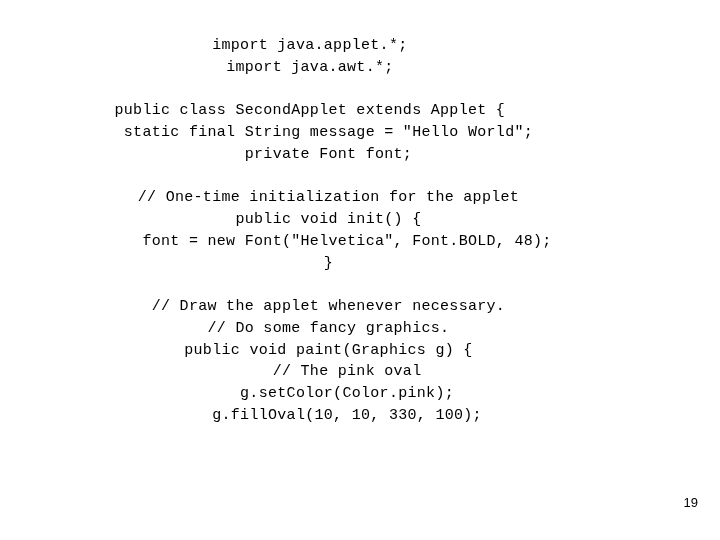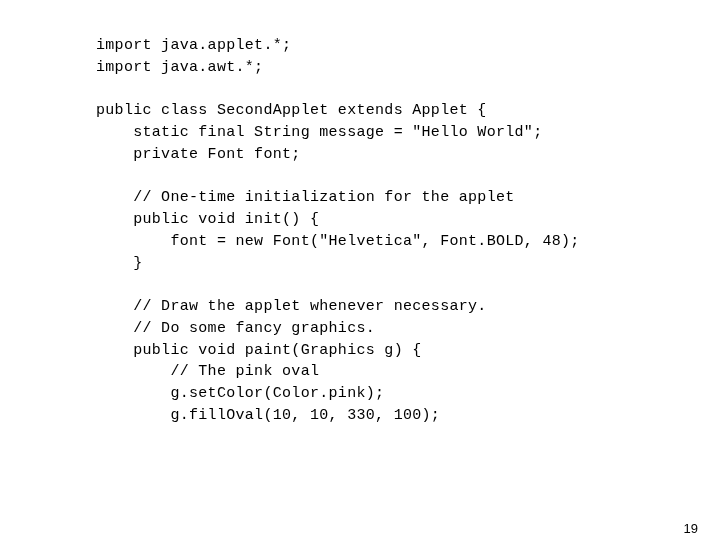--- a/index.html
+++ b/index.html
@@ -9,28 +9,29 @@
     height: 540px;
     background: #ffffff;
     font-family: "Courier New", Courier, monospace;
     font-size: 15px;
     color: #000000;
     position: relative;
   }
   .code-block {
     position: absolute;
     top: 35px;
-    left: 96px;
+    left: 68px;
     white-space: pre;
     line-height: 1.45;
     letter-spacing: 0.3px;
+    text-align: center;
   }
   .page-num {
     position: absolute;
-    bottom: 4px;
+    bottom: 30px;
     right: 22px;
     font-family: Arial, sans-serif;
     font-size: 13px;
     color: #000000;
   }
 </style>
 </head>
 <body>
 
 <div class="code-block"><span>import java.applet.*;</span>

